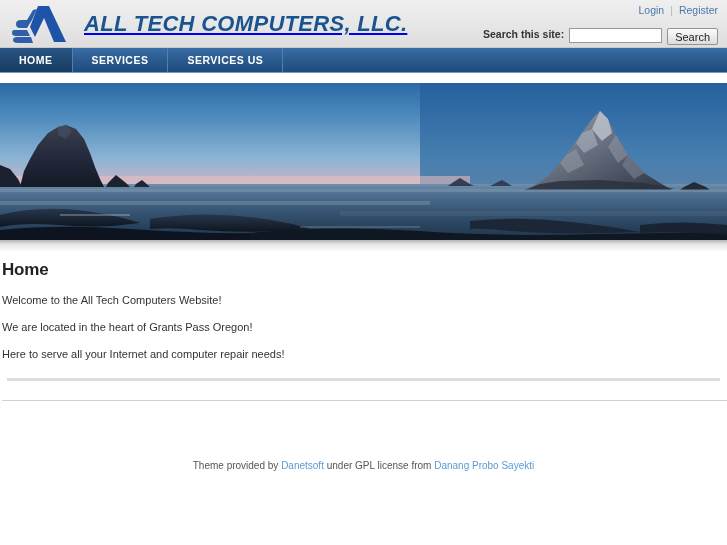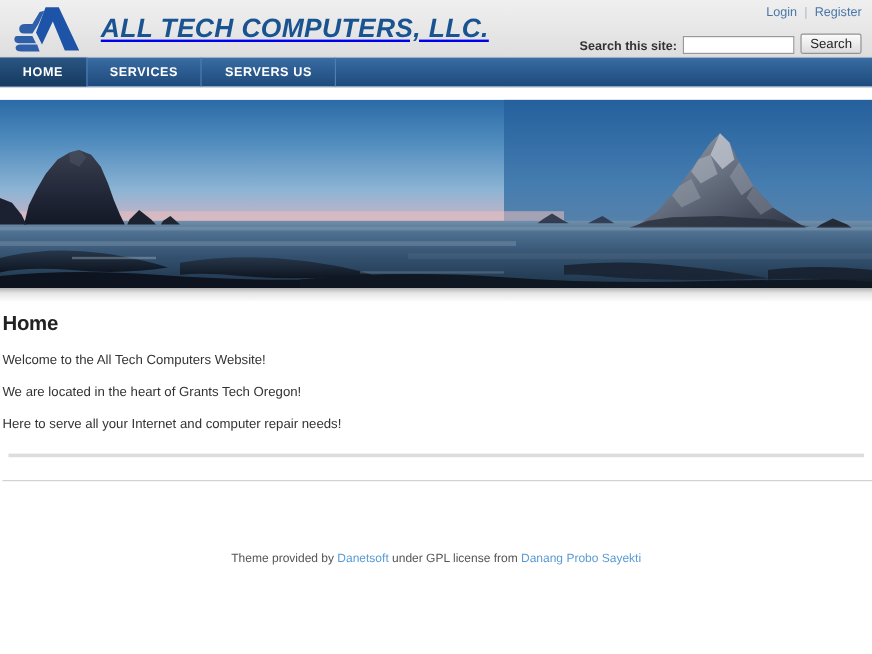--- a/index.html
+++ b/index.html
@@ -67,21 +67,21 @@
   .user-links .sep {
     color: #a8b8c8;
     font-weight: normal;
   }
 
   .search-area {
     position: absolute;
     right: 9px;
     top: 28px;
     display: flex;
-    align-items: flex-end;
+    align-items: flex-start;
     gap: 5px;
     margin-left: 10px;
   }
   .search-label {
     font-size: 10.5px;
     font-weight: bold;
     color: #333333;
     white-space: nowrap;
   }
   .search-input {
@@ -232,21 +232,21 @@
     <span class="search-label">Search this site:</span>
     <input class="search-input" type="text" placeholder="" style="">
     <button class="search-button">Search</button>
   </div>
 
 </div>
 
 <div class="nav">
   <a class="nav-item active" href="#">HOME</a>
   <a class="nav-item" href="#">SERVICES</a>
-  <a class="nav-item" href="#">SERVERS US</a>
+  <a class="nav-item" href="#">SERVICES US</a>
   <div class="nav-rest"></div>
 </div>
 
 <div class="banner-wrap"></div>
 
 <div class="banner">
   <svg width="727" height="157" viewBox="0 0 727 157" xmlns="http://www.w3.org/2000/svg">
     <defs>
       <linearGradient id="sky" x1="0" y1="0" x2="0" y2="1">
         <stop offset="0%" stop-color="#2a6aa6"></stop>
@@ -327,21 +327,21 @@
     <rect x="60" y="131" width="70" height="2" fill="#b9c8d6" opacity="0.35"></rect>
     <rect x="300" y="143" width="120" height="2" fill="#9fb2c4" opacity="0.25"></rect>
   </svg>
 </div>
 
 <div class="banner-shadow"></div>
 
 <div class="main">
   <h1 class="page-title">Home</h1>
   <p class="para">Welcome to the All Tech Computers Website!</p>
-  <p class="para">We are located in the heart of Grants Tech Oregon!</p>
+  <p class="para">We are located in the heart of Grants Pass Oregon!</p>
   <p class="para">Here to serve all your Internet and computer repair needs!</p>
 
   <hr class="divider-inset">
   <hr class="divider-full">
 </div>
 
 <div class="footer">
   <span>Theme provided by </span><a href="#">Danetsoft</a><span> under GPL license from </span><a href="#">Danang Probo Sayekti</a>
 </div>
 

